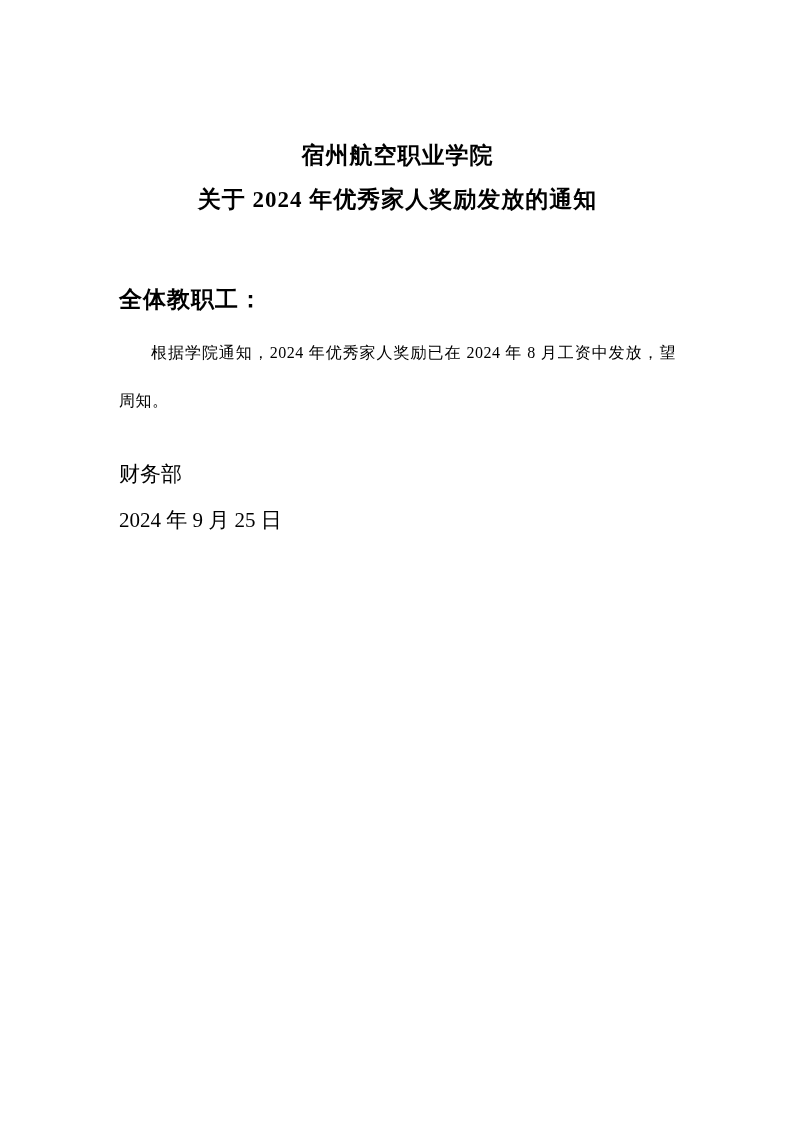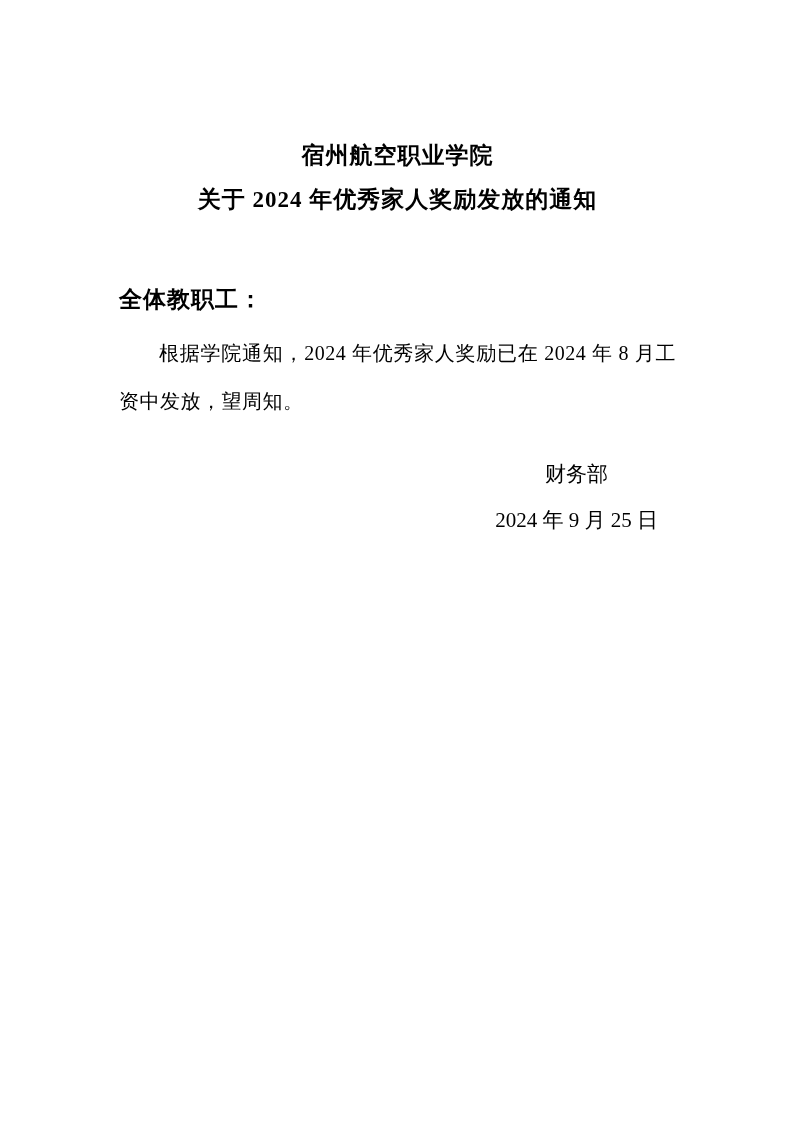--- a/index.html
+++ b/index.html
@@ -31,29 +31,28 @@
   }
   .salutation {
     margin-top: 67px;
     font-weight: bold;
     font-size: 23px;
     line-height: 33px;
     letter-spacing: 1px;
   }
   .body-paragraph {
     margin-top: 13px;
-    font-size: 20px;
+    font-size: 16px;
     line-height: 48px;
     text-indent: 2em;
     text-align: justify;
     letter-spacing: 0.5px;
   }
   .signature-block {
     margin-top: 26px;
-    text-align: right;
     font-size: 21px;
     line-height: 46px;
   }
   .signature-name {
     padding-right: 68px;
   }
   .signature-date {
     padding-right: 18px;
   }
 </style>

